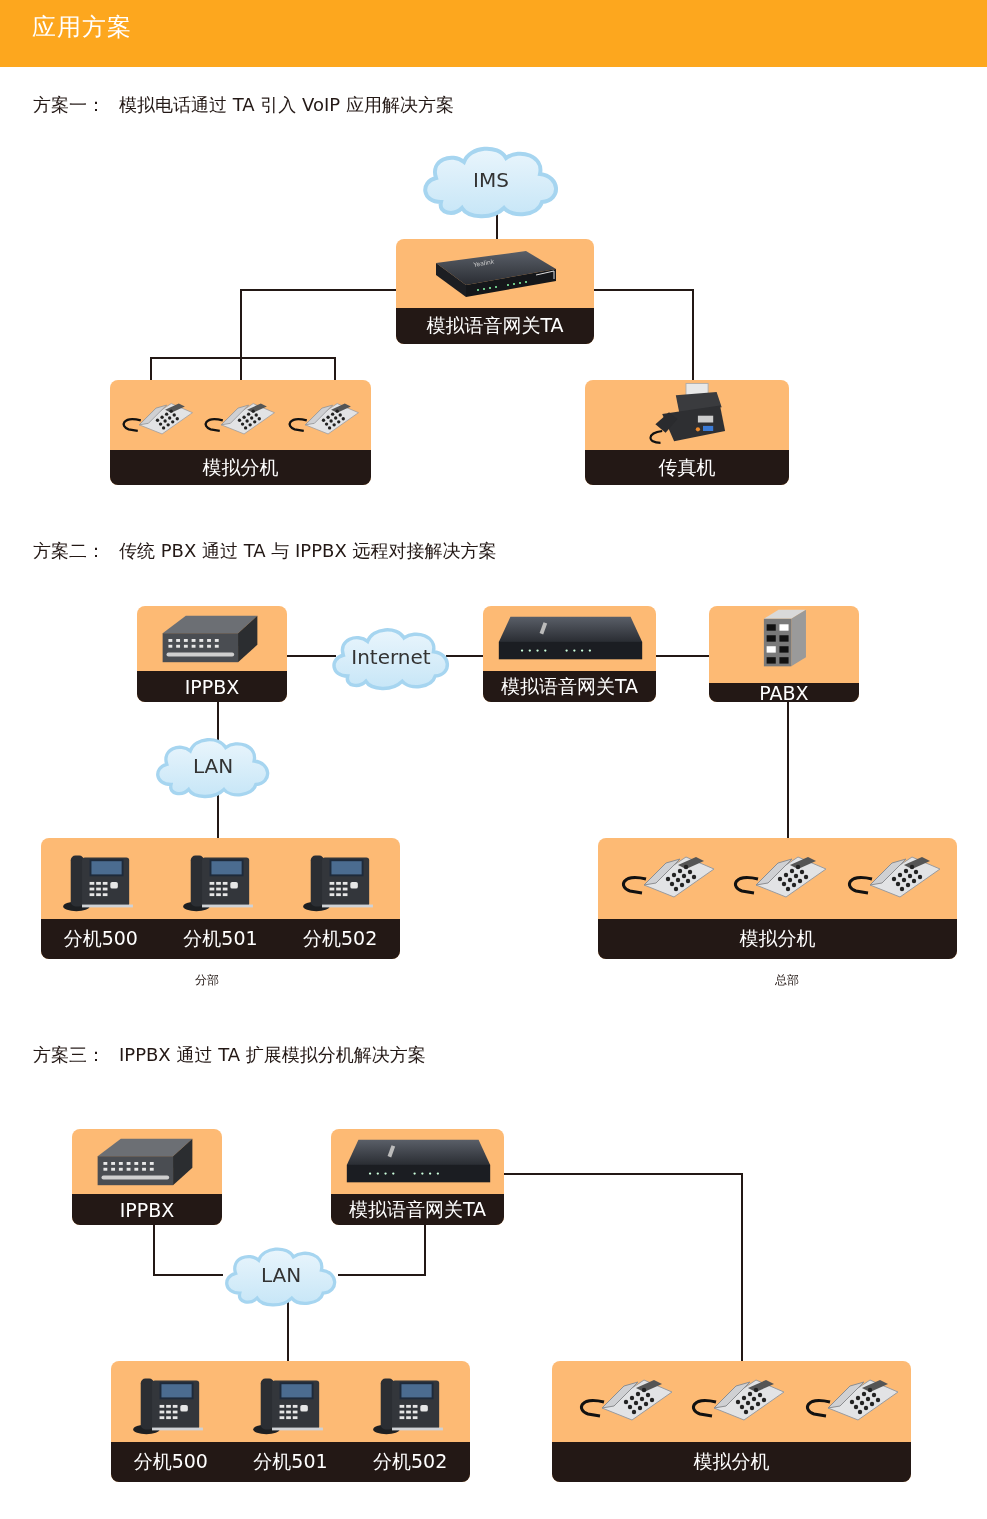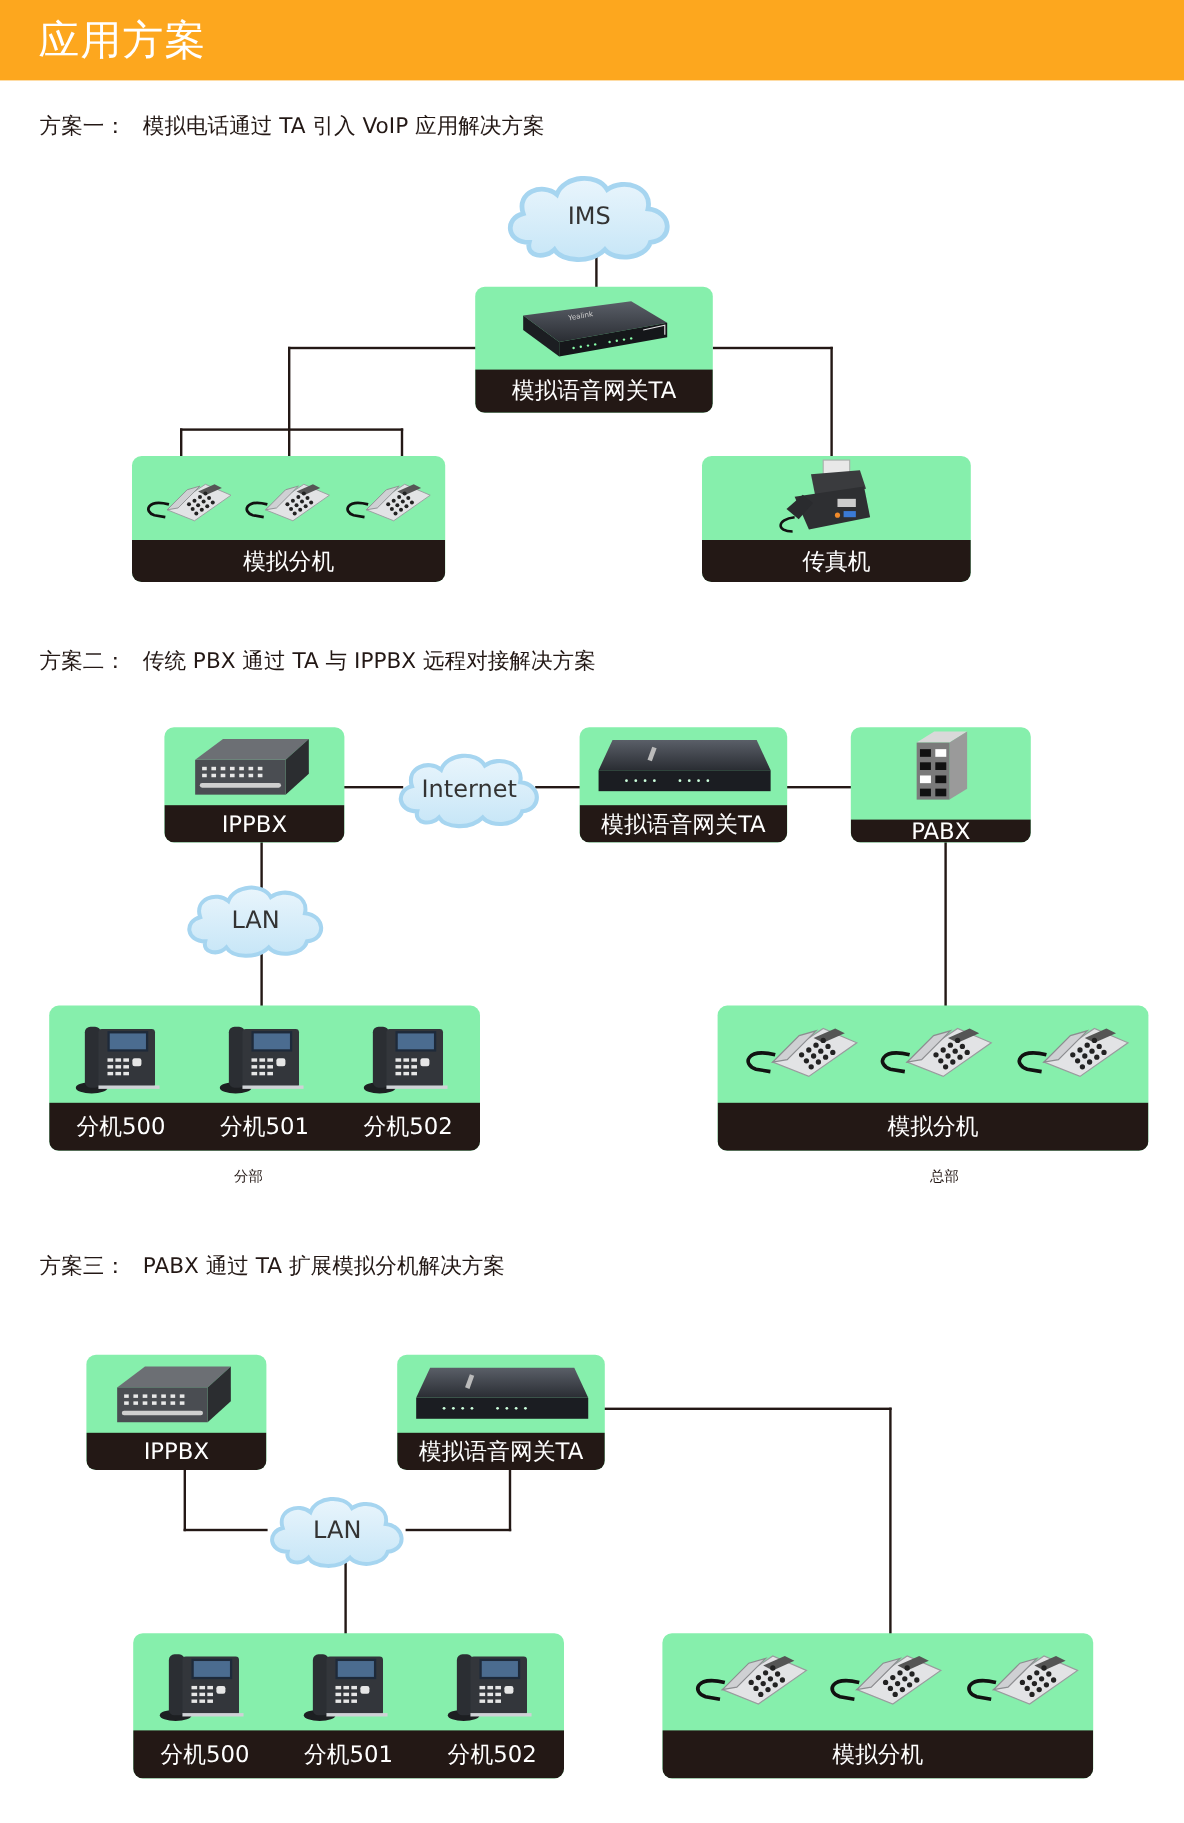--- a/index.html
+++ b/index.html
@@ -1,27 +1,27 @@
 <!DOCTYPE html>
 <html><head>
 <meta charset="utf-8">
 <style>
   * { box-sizing: border-box; margin: 0; padding: 0; }
   html, body { width: 987px; height: 1519px; background: #ffffff; overflow: hidden; }
   body { position: relative; font-family: "DejaVu Sans", "Liberation Sans", sans-serif; color: #231815; }
 
   .header { position: absolute; left: 0; top: 0; width: 987px; height: 67px; background: #fda71e; }
-  .header-title { position: absolute; left: 32px; top: 11px; font-size: 34px; color: #ffffff; font-weight: 500; letter-spacing: 1px; }
+  .header-title { position: absolute; left: 32px; top: 11px; font-size: 24px; color: #ffffff; font-weight: 500; letter-spacing: 1px; }
 
   .section-title { position: absolute; left: 33px; font-size: 18px; color: #231815; white-space: nowrap; }
   .section-title .prefix { margin-right: 14px; margin-top: 16px; }
 
   .line { position: absolute; background: #231815; }
 
-  .card { position: absolute; border-radius: 8px; overflow: hidden; background: #86efac; }
+  .card { position: absolute; border-radius: 8px; overflow: hidden; background: #fdba74; }
   .card .bar { position: absolute; left: 0; right: 0; bottom: 0; background: #231815; color: #ffffff; display: flex; align-items: center; justify-content: center; font-size: 19px; }
   .card .bar.multi { justify-content: space-around; }
 
   .cloud { position: absolute; }
   .cloud svg { position: absolute; left: 0; top: 0; }
   .cloud .label { position: absolute; left: 0; right: 0; top: 0; bottom: 0; display: flex; align-items: center; justify-content: center; color: #333; font-size: 20px; text-align: right; }
 
   .caption { position: absolute; font-size: 12px; color: #231815; }
   .icon { position: absolute; }
 </style>
@@ -202,21 +202,21 @@
     </svg>
   <svg class="icon" style="left:90px;top:14px" width="76" height="48">
       <use href="#sym-analog-phone"></use>
     </svg>
   <svg class="icon" style="left:174px;top:14px" width="76" height="48">
       <use href="#sym-analog-phone"></use>
     </svg>
   <div class="bar" style="height:35px">模拟分机</div>
 </div>
 
-<div class="card" style="left:585px;top:380px;width:224px;height:105px">
+<div class="card" style="left:585px;top:380px;width:204px;height:105px">
   <svg class="icon" style="left:56px;top:0px" width="90" height="68">
       <use href="#sym-fax"></use>
     </svg>
   <div class="bar" style="height:35px">传真机</div>
 </div>
 
 <div class="section-title" style="top:539px">
   <span class="prefix">方案二：</span><span>传统 PBX 通过 TA 与 IPPBX 远程对接解决方案</span>
 </div>
 
@@ -288,21 +288,21 @@
       <use href="#sym-analog-phone"></use>
     </svg>
   <svg class="icon" style="left:244px;top:12px" width="100" height="52">
       <use href="#sym-analog-phone"></use>
     </svg>
   <div class="bar" style="height:40px">模拟分机</div>
 </div>
 <div class="caption" style="left:775px;top:972px">总部</div>
 
 <div class="section-title" style="top:1043px">
-  <span class="prefix">方案三：</span><span>PABX 通过 TA 扩展模拟分机解决方案</span>
+  <span class="prefix">方案三：</span><span>IPPBX 通过 TA 扩展模拟分机解决方案</span>
 </div>
 
 <div class="line" style="left:153px;top:1222px;width:2px;height:54px"></div>
 <div class="line" style="left:153px;top:1274px;width:70px;height:2px"></div>
 <div class="line" style="left:424px;top:1222px;width:2px;height:54px"></div>
 <div class="line" style="left:338px;top:1274px;width:88px;height:2px"></div>
 <div class="line" style="left:287px;top:1302px;width:2px;height:60px"></div>
 <div class="line" style="left:503px;top:1173px;width:240px;height:2px"></div>
 <div class="line" style="left:741px;top:1173px;width:2px;height:190px"></div>
 

